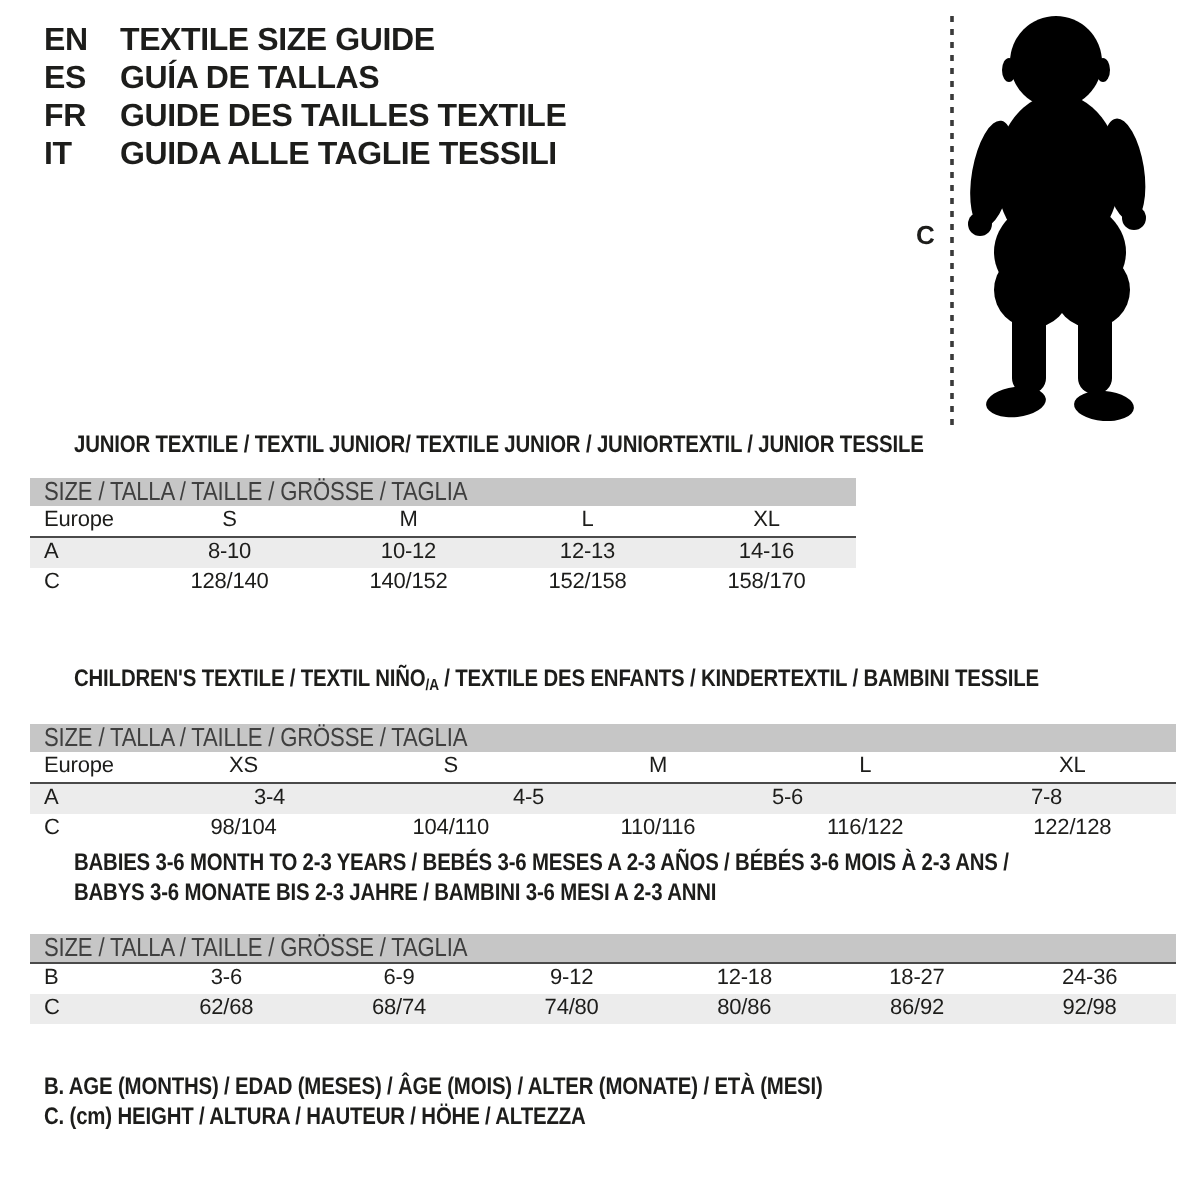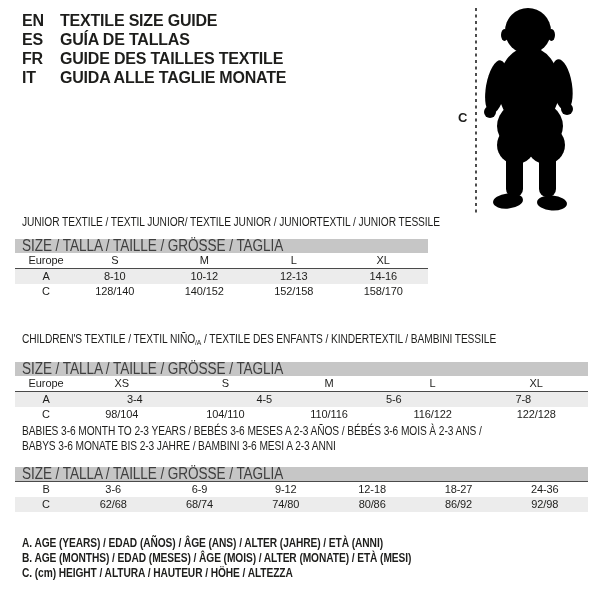--- a/index.html
+++ b/index.html
@@ -25,32 +25,32 @@
   .condense{display:inline-block;transform:scaleX(0.85);transform-origin:0 50%;letter-spacing:-0.1px;white-space:nowrap}
 
   
   .size-section{position:absolute;left:15px;width:573px}
   #sec-junior{top:215px}
   #sec-children{top:332px}
   #sec-babies{top:424px}
   #sec-junior  .stable{margin-top:9px}
   #sec-children .stable{margin-top:15px}
   #sec-babies  .stable{margin-top:13px}
-  .sec-title{margin-left:7px;font-weight:normal;font-size:12px}
+  .sec-title{margin-left:22px;font-weight:bold;font-size:12px}
   .sec-title-line{height:15px;line-height:15px;white-space:nowrap}
   .sub{font-size:8px;vertical-align:-2px}
 
   .stable{width:573px}
   .stable.narrow{width:413px}
-  .size-band{height:14px;line-height:14px;background:var(--band);color:var(--muted);font-size:16px;padding-left:7px;white-space:nowrap}
+  .size-band{height:14px;line-height:14px;background:var(--band);color:var(--muted);font-size:13px;padding-left:7px;white-space:nowrap}
   .size-band.divided{border-bottom:1px solid var(--divider);height:15px}
   .trow{display:flex;height:15px;line-height:15px;font-size:11px;letter-spacing:-0.1px}
   .trow.shaded{background:var(--shaded)}
   .trow.divided{border-bottom:1px solid var(--divider);height:16px}
-  .tlabel{flex:0 0 55px;padding-left:7px;text-align:center}
+  .tlabel{flex:0 0 55px;padding-left:7px;text-align:left}
   .tcell{flex:1;text-align:center}
 
   
   .legend{position:absolute;left:22px;top:536px}
   .legend-line{height:15px;line-height:15px;font-weight:bold;font-size:12px;white-space:nowrap}
 </style>
 </head>
 <body>
 
 <div class="page">
@@ -63,21 +63,21 @@
       <div class="lang-row">
         <span class="lang-code">ES</span>
         <span class="lang-title">GUÍA DE TALLAS</span>
       </div>
       <div class="lang-row">
         <span class="lang-code">FR</span>
         <span class="lang-title">GUIDE DES TAILLES TEXTILE</span>
       </div>
       <div class="lang-row">
         <span class="lang-code">IT</span>
-        <span class="lang-title">GUIDA ALLE TAGLIE MONATE</span>
+        <span class="lang-title">GUIDA ALLE TAGLIE TESSILI</span>
       </div>
     </div>
 
   <div class="figure">
     <svg viewBox="0 0 160 220" width="160" height="220">
       <line x1="36" y1="8" x2="36" y2="213" stroke="#3a3a3a" stroke-width="1.8" stroke-dasharray="3 3.5"></line>
       <text x="18" y="122" font-size="13" font-weight="600" fill="#1d1d1b">C</text>
       <g fill="#000000">
         <circle cx="88" cy="31" r="23"></circle>
         <ellipse cx="64.5" cy="35" rx="3.5" ry="6"></ellipse>
@@ -182,18 +182,17 @@
             <span class="tcell">74/80</span>
             <span class="tcell">80/86</span>
             <span class="tcell">86/92</span>
             <span class="tcell">92/98</span>
           </div>
         </div>
       </section>
     </div>
 
   <div class="legend" id="legend">
-      <div class="legend-line"><span class="condense">A. AGE (YEARS) / EDAD (AÑOS) / ÂGE (ANS) / ALTER (JAHRE) / ETÀ (ANNI)</span></div>
       <div class="legend-line"><span class="condense">B. AGE (MONTHS) / EDAD (MESES) / ÂGE (MOIS) / ALTER (MONATE) / ETÀ (MESI)</span></div>
       <div class="legend-line"><span class="condense">C. (cm) HEIGHT / ALTURA / HAUTEUR / HÖHE / ALTEZZA</span></div>
     </div>
 
 </div>
 
 </body></html>

